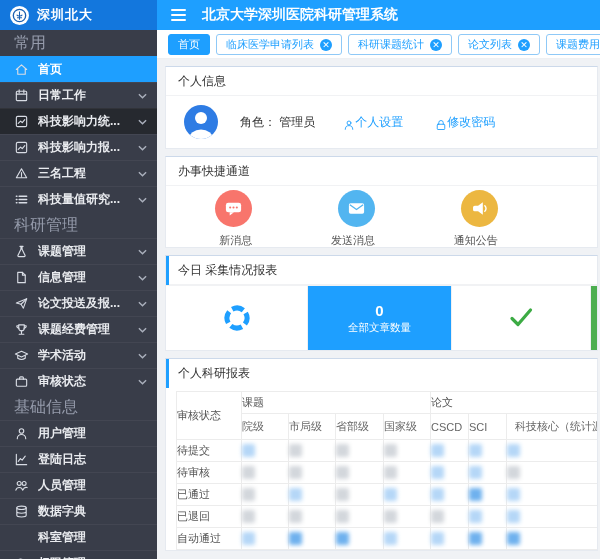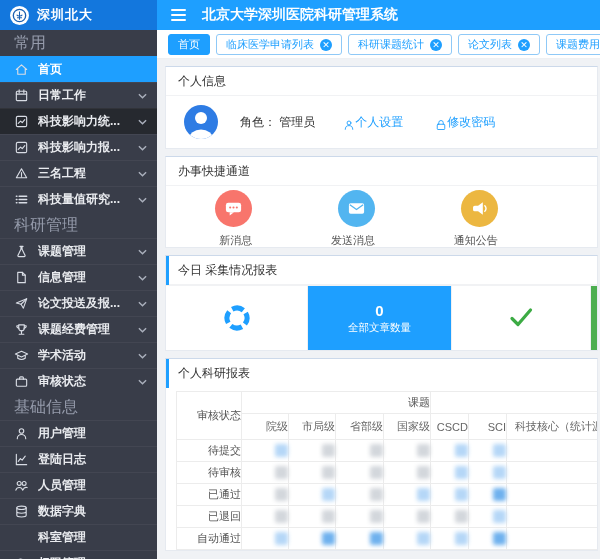--- a/index.html
+++ b/index.html
@@ -61,21 +61,21 @@
   .tcell.spinner { width:143px; }
   .tcell.stat { width:144px; background:#1e9fff; color:#fff; }
   .tcell.check { width:140px; }
   .tcell.greenbar { width:6px; background:#4cae4f; border-right:none; }
   .stat-value { font-size:15px; font-weight:bold; line-height:17px; }
   .stat-label { font-size:10.5px; margin-top:2px; }
 
   
   .report-wrap { overflow:hidden; padding:3px 0 0 10px; }
   table.report { border-collapse:collapse; table-layout:fixed; width:452px; }
-  table.report th, table.report td { border:1px solid #ececec; font-weight:normal; font-size:11px; color:#555; text-align:right; height:22px; background:#fff; }
+  table.report th, table.report td { border:1px solid #ececec; font-weight:normal; font-size:11px; color:#555; text-align:left; height:22px; background:#fff; }
   table.report tr.cols th { height:26px; color:#666; }
   th.wide { text-align:left; padding-left:8px; white-space:nowrap; overflow:hidden; }
   td.rlabel { color:#555; }
   .blur-chip { display:inline-block; width:13px; height:13px; border-radius:2px; filter:blur(2px); vertical-align:middle; cursor:pointer; }
   .c-gray { background:#d3d7dc; }
   .c-blue { background:#b5d7f7; }
   .c-blue2 { background:#6fb1ee; }
 </style>
 </head>
 <body>

